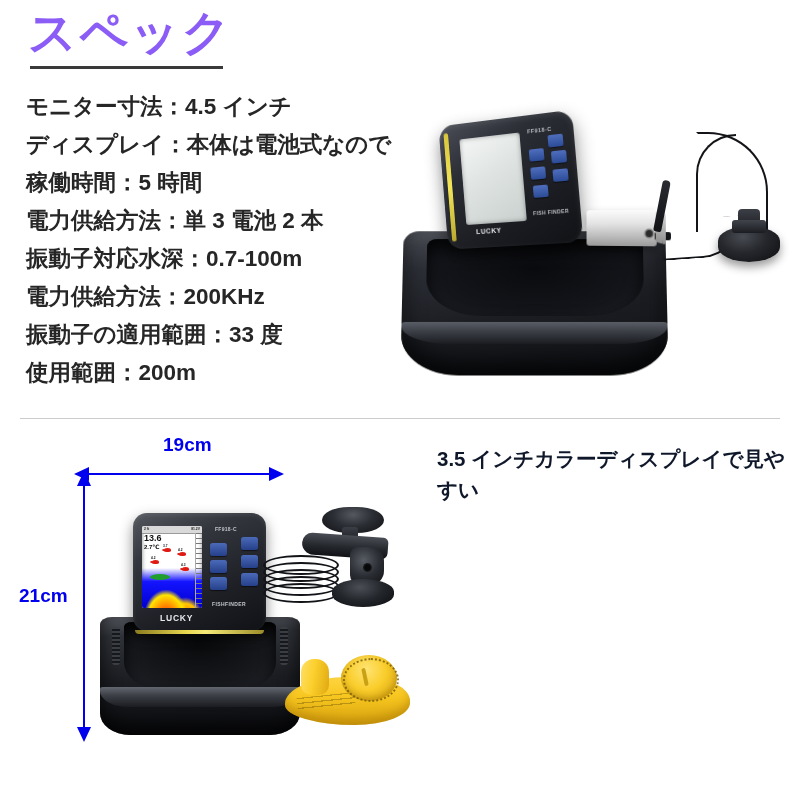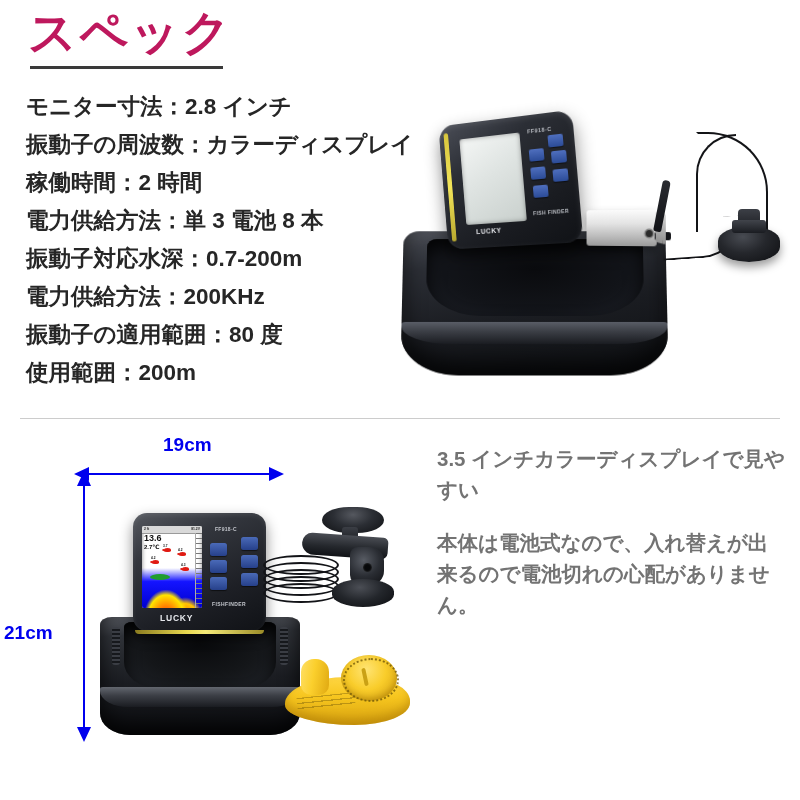--- a/index.html
+++ b/index.html
@@ -19,21 +19,21 @@
     overflow: hidden;
   }
 
   
   .spec-title {
     position: absolute;
     left: 28px;
     top: 8px;
     font-size: 48px;
     font-weight: 700;
-    color: #be185d;
+    color: #8b5cf6;
     letter-spacing: 2px;
     line-height: 1.05;
   }
   .title-rule {
     position: absolute;
     left: 30px;
     top: 66px;
     width: 193px;
     height: 3px;
     background: #3a3a3a;
@@ -230,21 +230,21 @@
 
   
   .dim-label {
     position: absolute;
     color: #0000ee;
     font-weight: 700;
     font-size: 19px;
     letter-spacing: 0px;
   }
   .dim-w-label { left: 163px; top: 434px; }
-  .dim-h-label { left: 4px;  top: 585px; margin-top: 37px; }
+  .dim-h-label { left: 19px;  top: 585px; }
 
   .arrow-h {
     position: absolute;
     left: 88px; top: 473px;
     width: 182px; height: 2px;
     background: #0000ee;
   }
   .arrow-h::before, .arrow-h::after{
     content:""; position:absolute; top:-6px;
     width:0; height:0;
@@ -499,43 +499,43 @@
   
   .bot-text {
     position: absolute;
     left: 437px;
     top: 443px;
     width: 350px;
   }
   .bt-para {
     font-size: 20.5px;
     font-weight: 700;
-    color: #737373;
+    color: #0f172a;
     line-height: 31px;
     margin: 0 0 22px 0;
   }
   .bt-para.red { color: #ee0000; margin-bottom: 24px; }
   .bt-para.last { margin-bottom: 0; }
 </style>
 </head>
 <body>
 
 <div id="page">
 
   <div class="spec-title">スペック</div>
   <div class="title-rule"></div>
 
   <div class="spec-list">
-    <div class="spec-line">モニター寸法：2.8 インチ</div>
-    <div class="spec-line">振動子の周波数：カラーディスプレイ</div>
-    <div class="spec-line">稼働時間：2 時間</div>
-    <div class="spec-line">電力供給方法：単 3 電池  8 本</div>
-    <div class="spec-line">振動子対応水深：0.7-200m</div>
+    <div class="spec-line">モニター寸法：4.5 インチ</div>
+    <div class="spec-line">ディスプレイ：本体は電池式なので</div>
+    <div class="spec-line">稼働時間：5 時間</div>
+    <div class="spec-line">電力供給方法：単 3 電池  2 本</div>
+    <div class="spec-line">振動子対応水深：0.7-100m</div>
     <div class="spec-line">電力供給方法：200KHz</div>
-    <div class="spec-line">振動子の適用範囲：80 度</div>
+    <div class="spec-line">振動子の適用範囲：33 度</div>
     <div class="spec-line">使用範囲：200m</div>
   </div>
 
   <div class="photo-top">
 
     <div class="boat-top"></div>
 
     <div class="head-top">
       <div class="yellow-strip"></div>
       <div class="lcd"></div>
@@ -633,16 +633,15 @@
       <div class="hull"></div>
       <div class="hulltxt"></div>
       <div class="post"></div>
       <div class="dial"></div>
       <div class="ringtxt"></div>
     </div>
   </div>
 
   <div class="bot-text">
     <p class="bt-para">3.5 インチカラーディスプレイで見やすい</p>
-    <p class="bt-para last">本体は電池式なので、入れ替えが出来るので電池切れの心配がありません。</p>
   </div>
 
 </div>
 
 </body></html>

